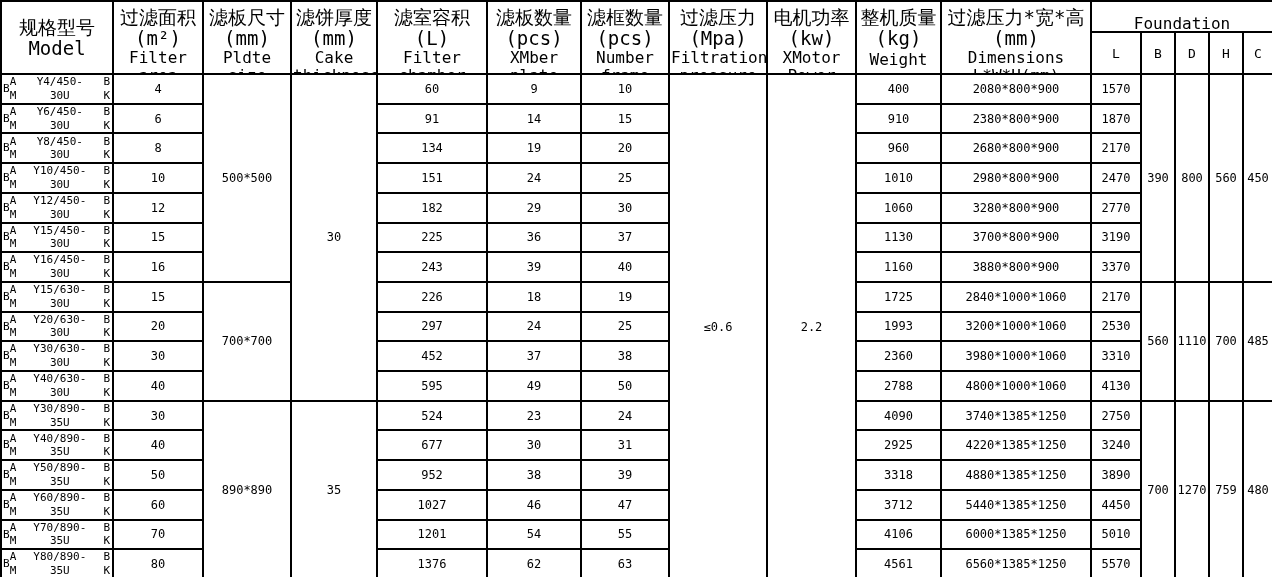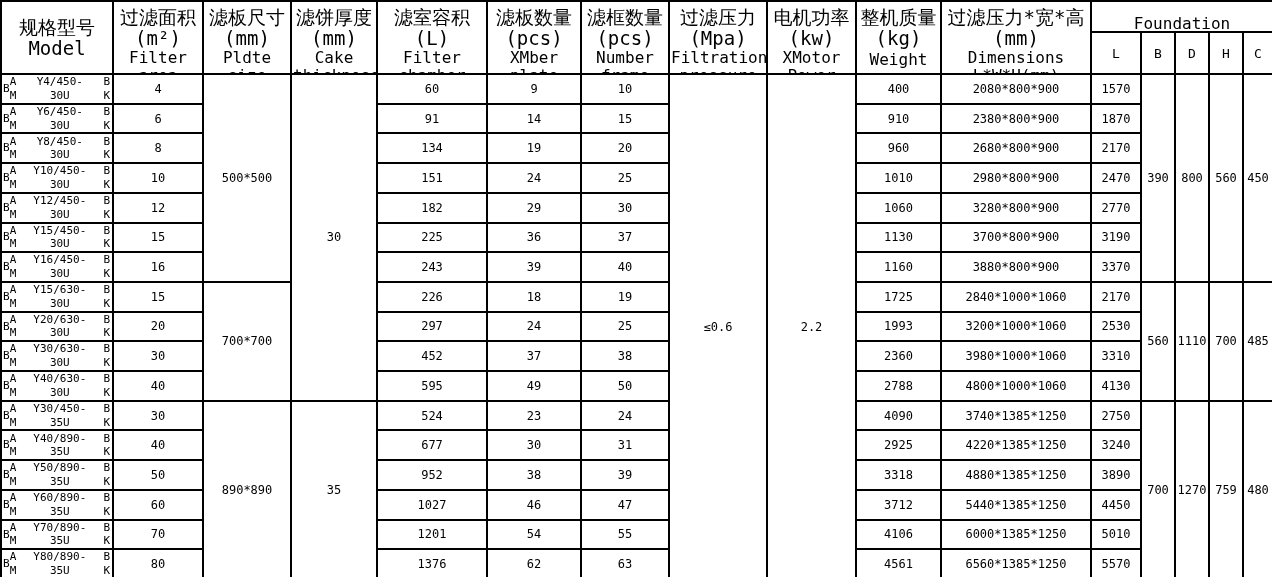--- a/index.html
+++ b/index.html
@@ -449,21 +449,21 @@
       </tr>
       <tr>
         <td>
           <div class="model-cell">
             <span class="m-left">B</span>
             <span class="m-col">
               <i>A</i>
               <i>M</i>
             </span>
             <span class="m-main">
-              <i>Y30/450-</i>
+              <i>Y30/890-</i>
               <i>35U</i>
             </span>
             <span class="m-col">
               <i>B</i>
               <i>K</i>
             </span>
           </div>
         </td>
         <td>30</td>
         <td rowspan="6">890*890</td>

